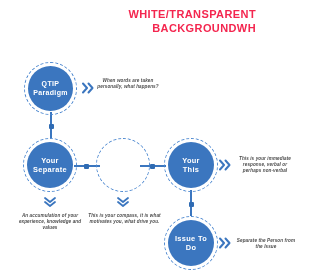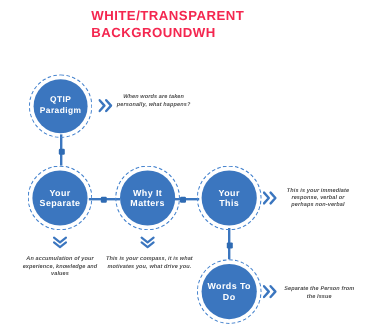--- a/index.html
+++ b/index.html
@@ -27,21 +27,21 @@
   .title {
     position: absolute;
     left: 76px;
     top: 8px;
     width: 180px;
     font-size: 11px;
     line-height: 13.5px;
     font-weight: bold;
     letter-spacing: 0.4px;
     color: #f4264f;
-    text-align: left;
+    text-align: right;
     text-transform: uppercase;
   }
 
   
   .node {
     position: absolute;
     box-sizing: border-box;
     border-radius: 50%;
     background: #3b76bf;
     color: #ffffff;
@@ -156,23 +156,20 @@
   <div class="chev-down" style="left:43px; top:196px;">
     <svg width="14" height="12" viewBox="0 0 14 12" aria-hidden="true">
       <path d="M2 2 L7 6 L12 2" fill="none" stroke="#3b76bf" stroke-width="1.8" stroke-linecap="round" stroke-linejoin="round"></path>
       <path d="M2 6 L7 10 L12 6" fill="none" stroke="#3b76bf" stroke-width="1.8" stroke-linecap="round" stroke-linejoin="round"></path>
     </svg>
   </div>
 
   <div class="note" style="left:14px; top:213px; width:72px;">An accumulation of your experience, knowledge and values</div>
 
   <div class="ring" style="left:96px; top:138px; width:54px; height:54px;"></div>
-  <div class="node" style="left:100px; top:142px; width:46px; height:46px; font-size:7.4px; line-height:9px;">
-    <span class="node-label"><span>Why It</span><br><span>Matters</span></span>
-  </div>
 
   <div class="chev-down" style="left:116px; top:196px;">
     <svg width="14" height="12" viewBox="0 0 14 12" aria-hidden="true">
       <path d="M2 2 L7 6 L12 2" fill="none" stroke="#3b76bf" stroke-width="1.8" stroke-linecap="round" stroke-linejoin="round"></path>
       <path d="M2 6 L7 10 L12 6" fill="none" stroke="#3b76bf" stroke-width="1.8" stroke-linecap="round" stroke-linejoin="round"></path>
     </svg>
   </div>
 
   <div class="note" style="left:88px; top:213px; width:73px;">This is your compass, it is what motivates you, what drive you.</div>
 
@@ -185,21 +182,21 @@
     <svg width="14" height="12" viewBox="0 0 14 12" aria-hidden="true">
       <path d="M1 1.5 L5 6 L1 10.5" fill="none" stroke="#3b76bf" stroke-width="2" stroke-linecap="round" stroke-linejoin="round"></path>
       <path d="M6.5 1.5 L10.5 6 L6.5 10.5" fill="none" stroke="#3b76bf" stroke-width="2" stroke-linecap="round" stroke-linejoin="round"></path>
     </svg>
   </div>
 
   <div class="note" style="left:233px; top:156px; width:64px;">This is your immediate response, verbal or perhaps non-verbal</div>
 
   <div class="ring" style="left:164px; top:216px; width:54px; height:54px;"></div>
   <div class="node" style="left:168px; top:220px; width:46px; height:46px; font-size:7.4px; line-height:9px;">
-    <span class="node-label"><span>Words To</span><br><span>Do</span></span>
+    <span class="node-label"><span>Issue To</span><br><span>Do</span></span>
   </div>
 
   <div class="chev-right" style="left:219px; top:237px;">
     <svg width="14" height="12" viewBox="0 0 14 12" aria-hidden="true">
       <path d="M1 1.5 L5 6 L1 10.5" fill="none" stroke="#3b76bf" stroke-width="2" stroke-linecap="round" stroke-linejoin="round"></path>
       <path d="M6.5 1.5 L10.5 6 L6.5 10.5" fill="none" stroke="#3b76bf" stroke-width="2" stroke-linecap="round" stroke-linejoin="round"></path>
     </svg>
   </div>
 
   <div class="note" style="left:235px; top:238px; width:62px;">Separate the Person from the Issue</div>

